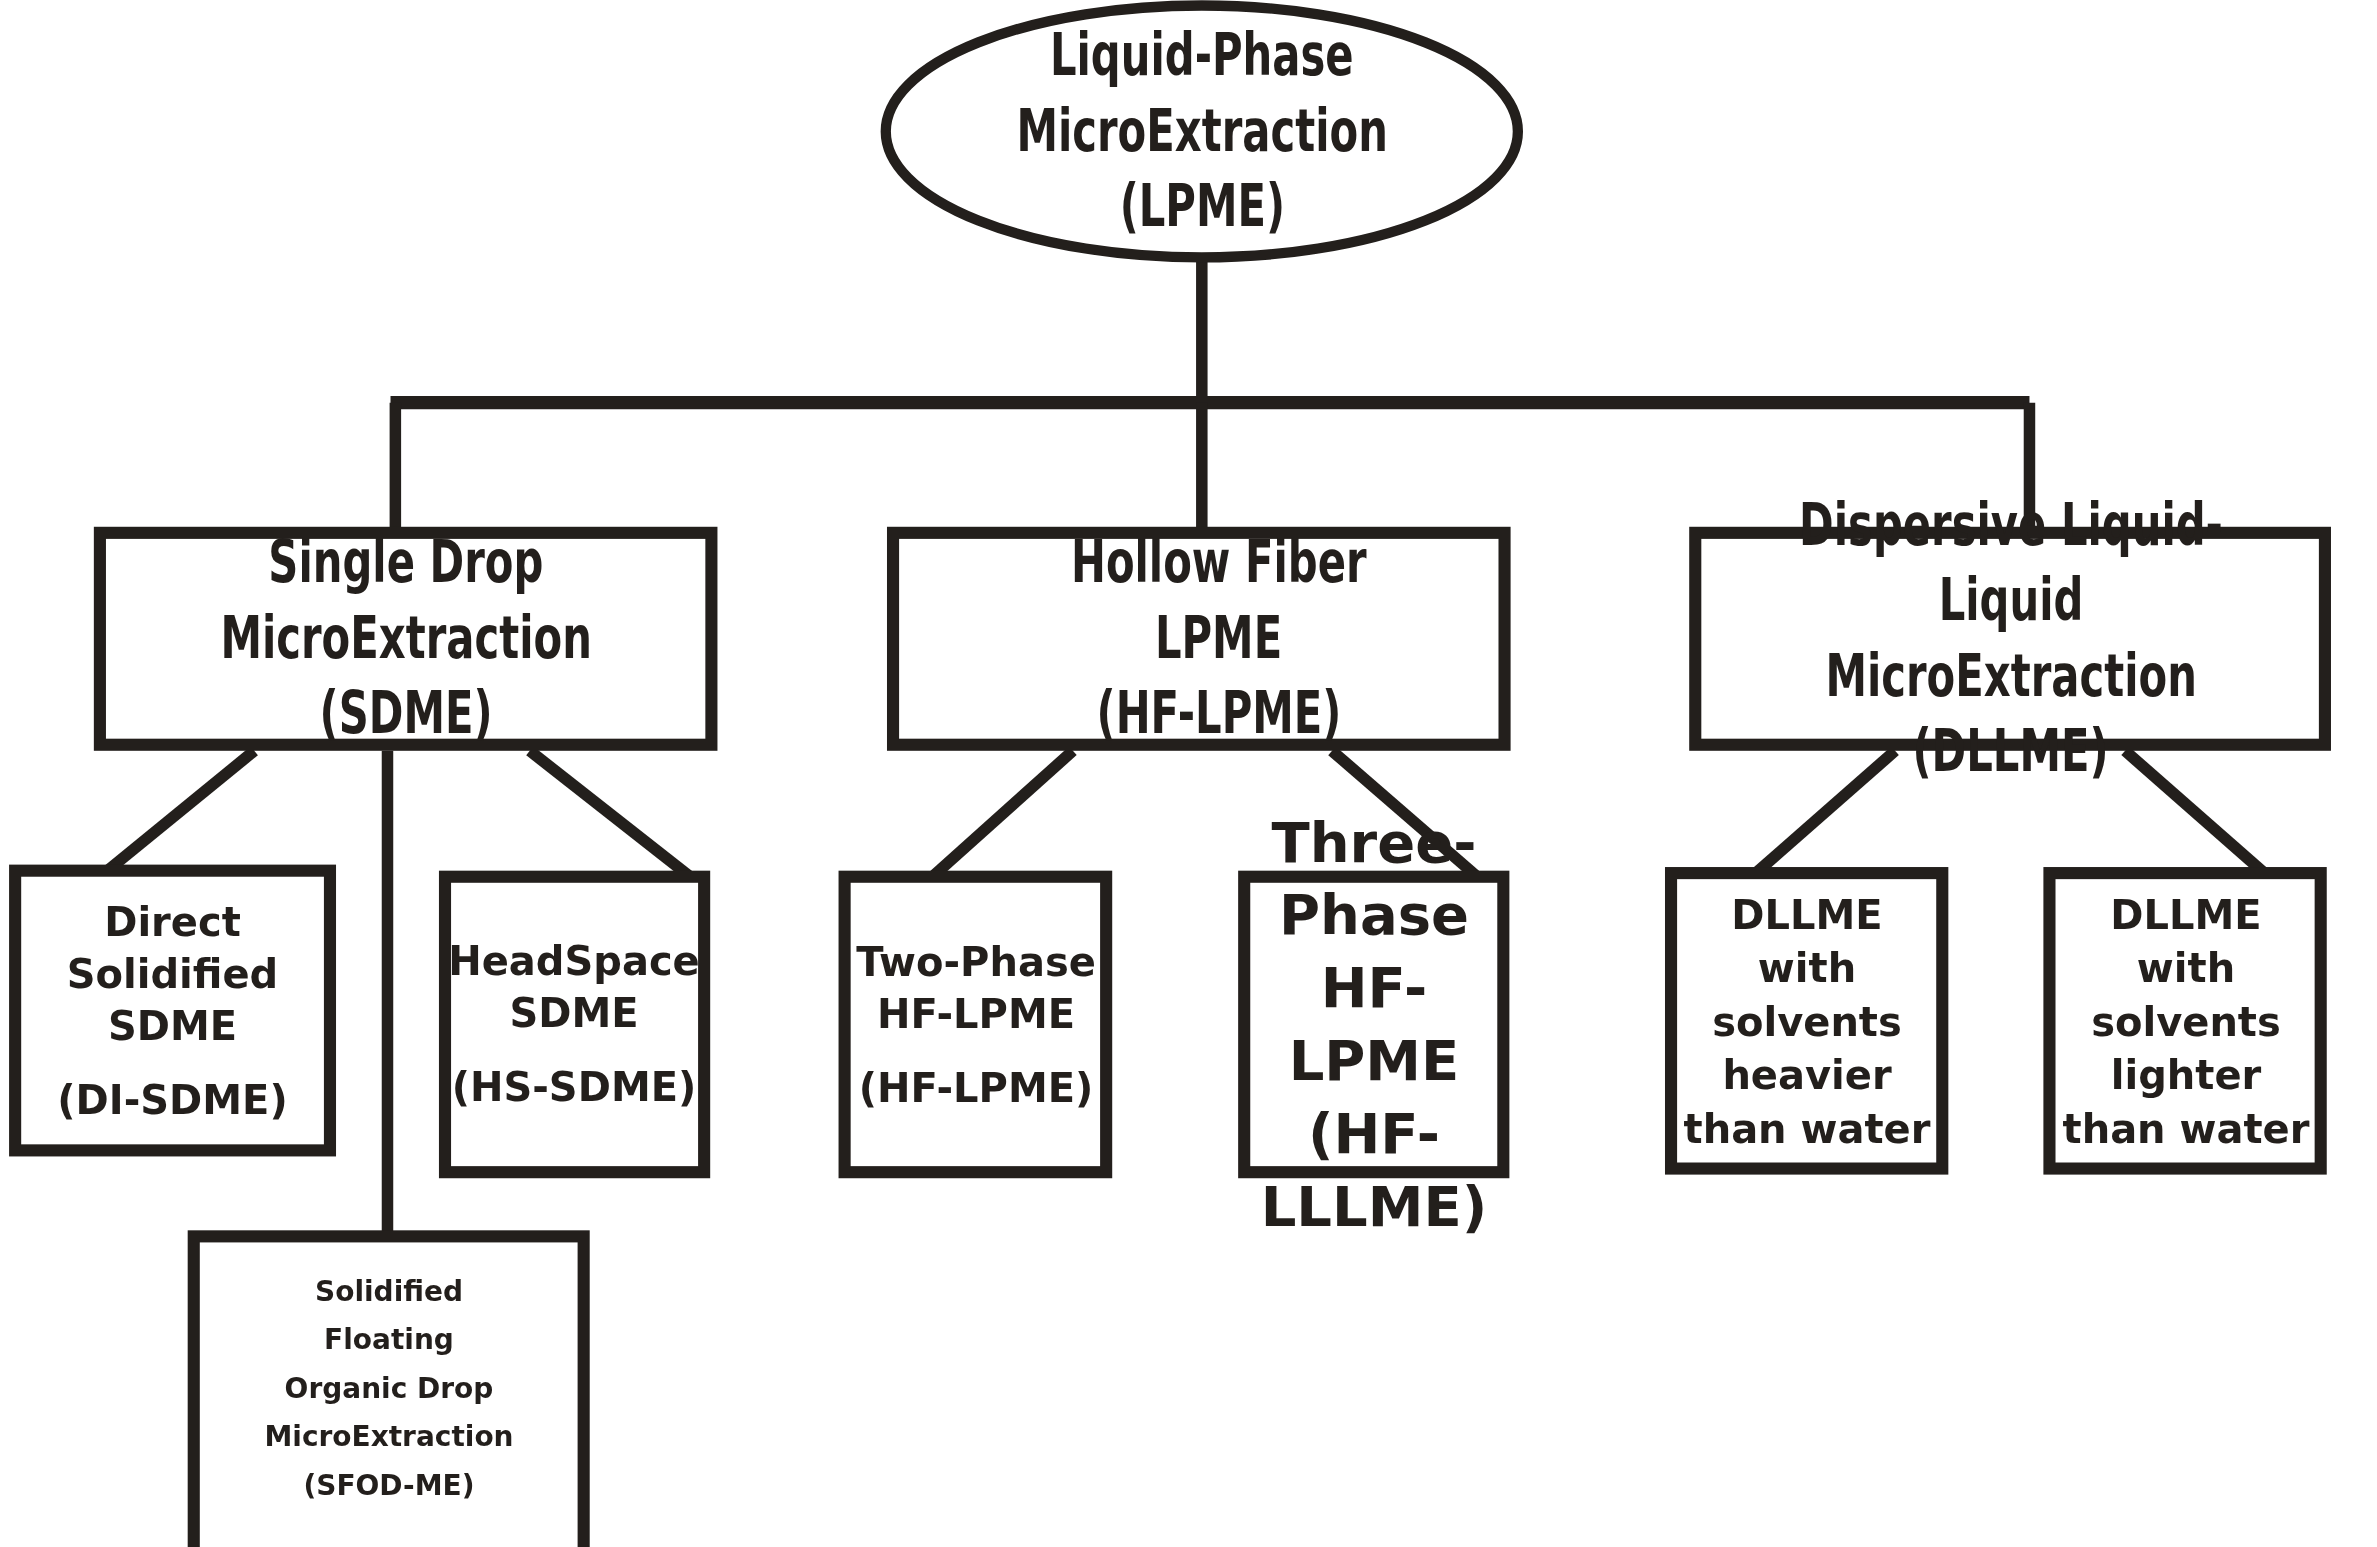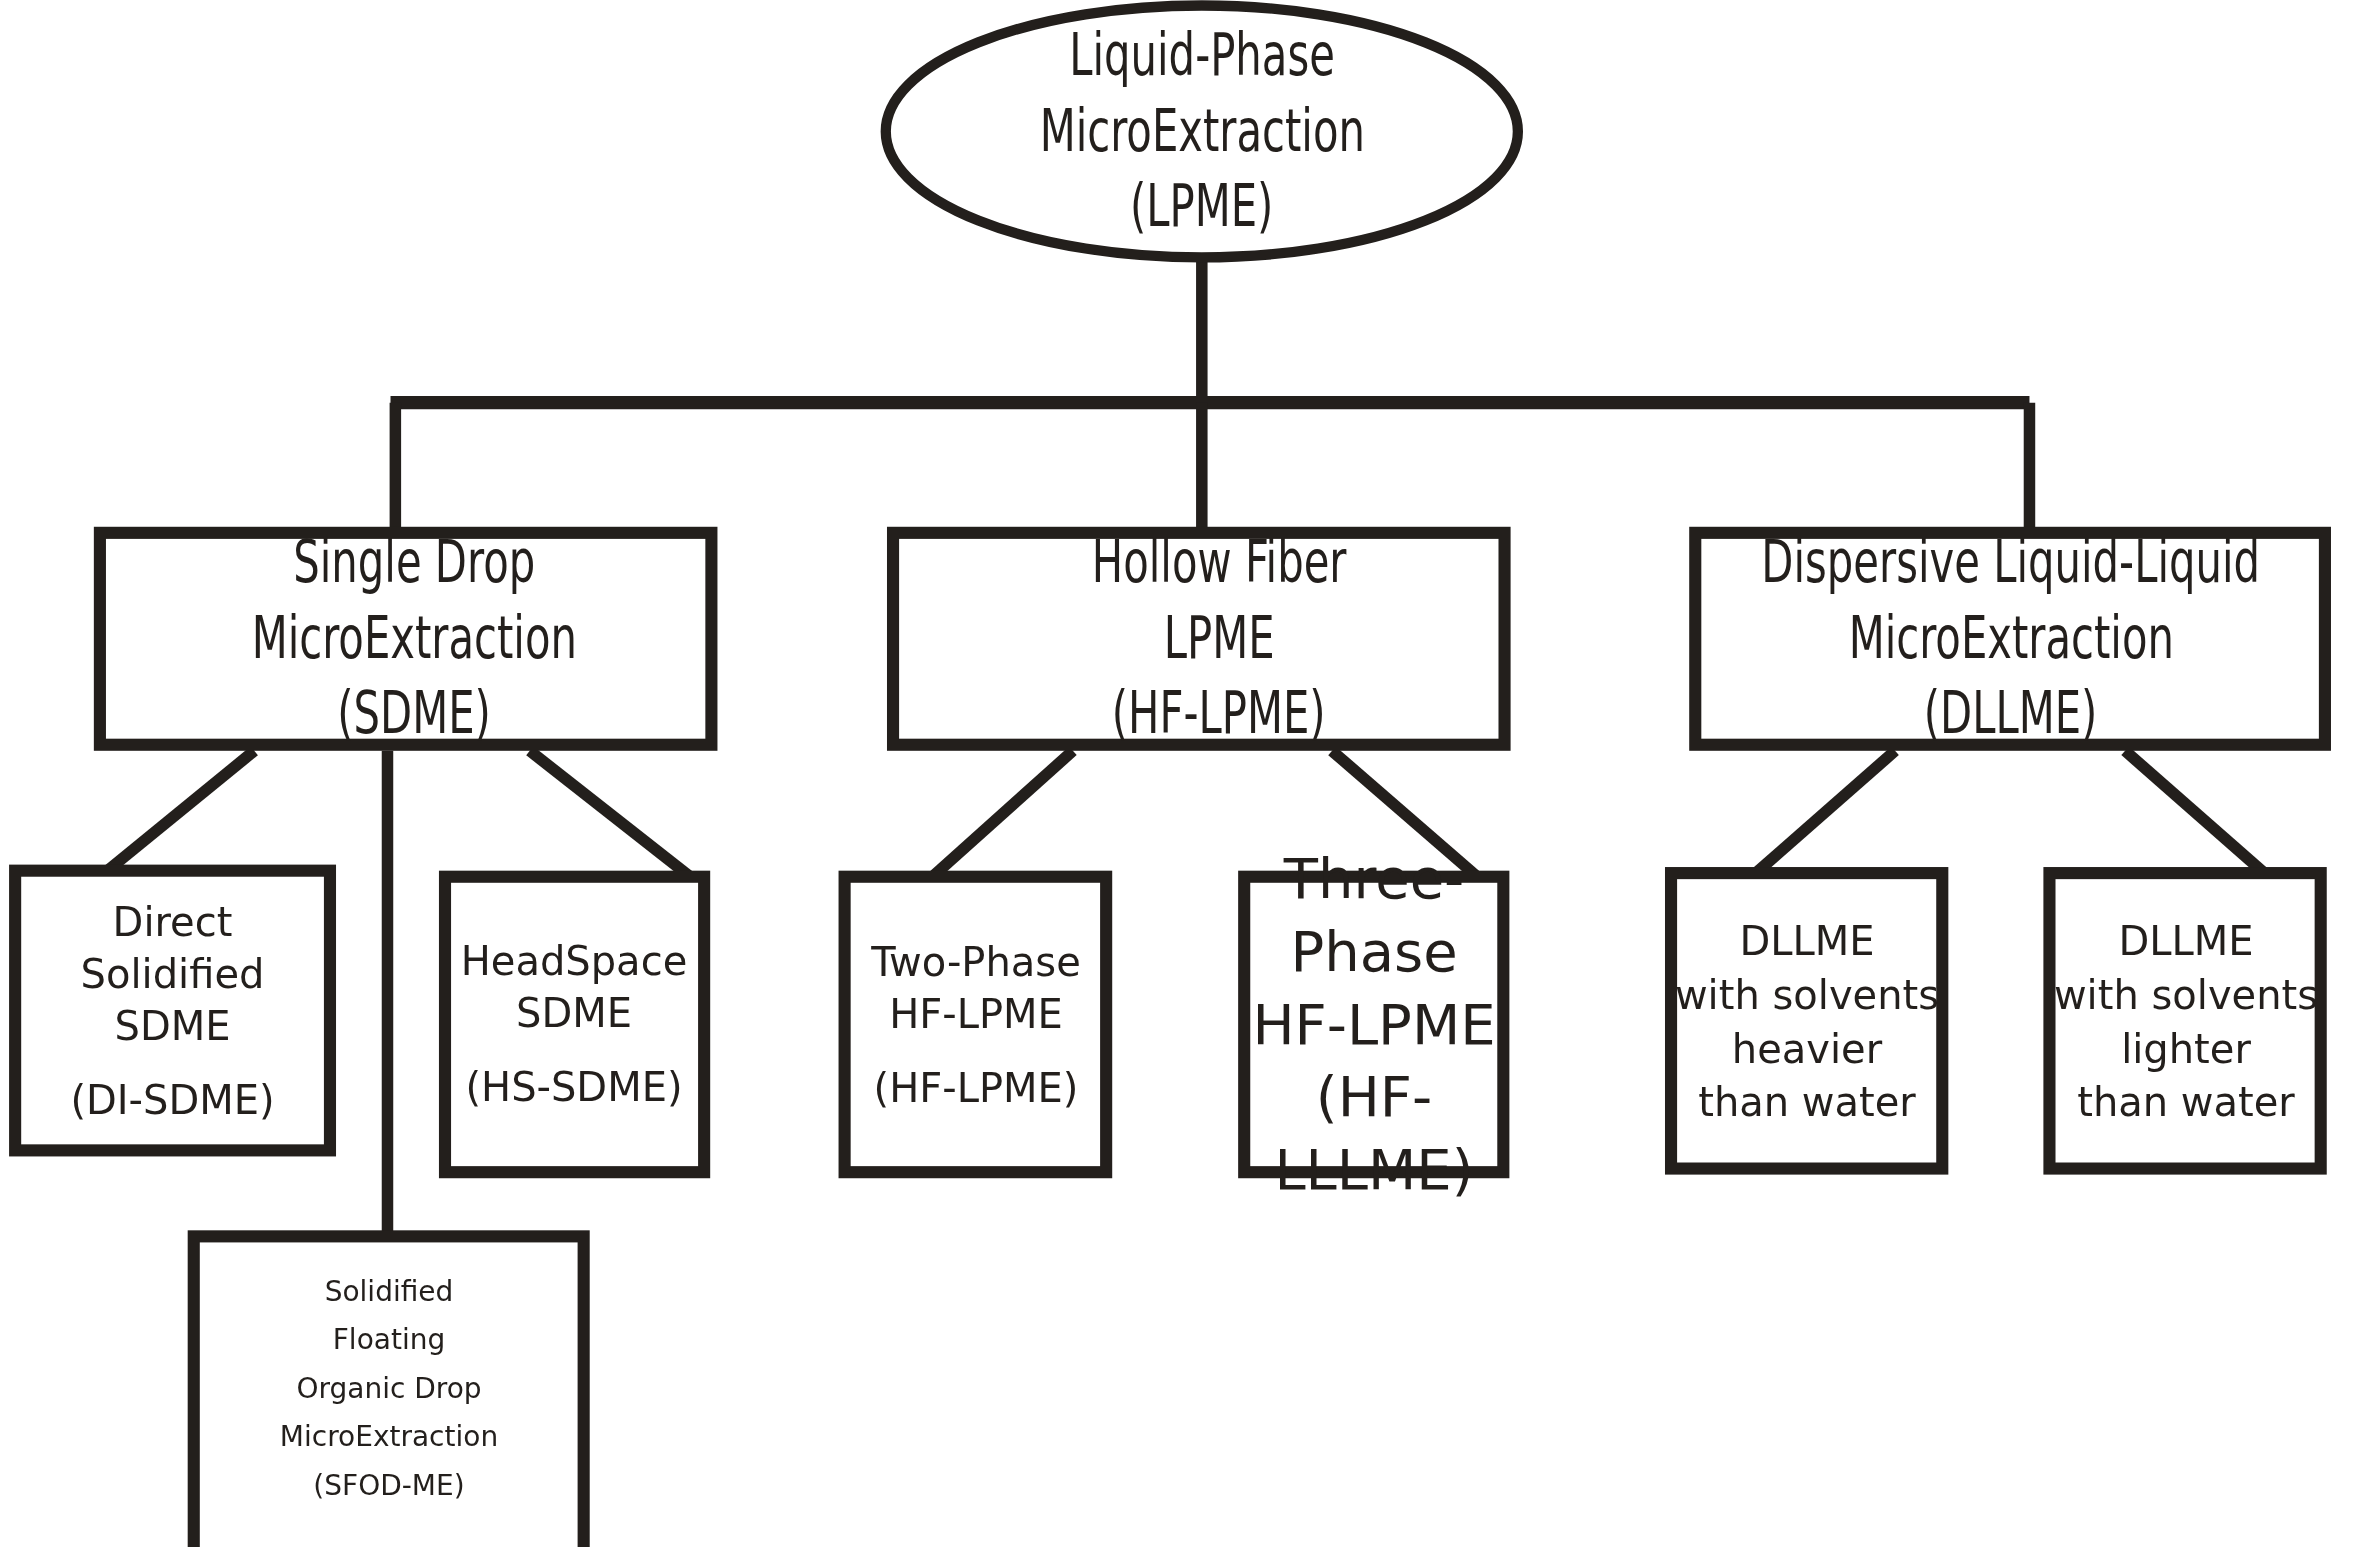--- a/index.html
+++ b/index.html
@@ -9,20 +9,21 @@
   }
   body {
     font-family: "DejaVu Sans", sans-serif;
   }
   #canvas {
     position: relative;
     width: 2377px;
     height: 1547px;
     background: #ffffff;
     overflow: hidden;
+    font-weight: bold;
   }
   #diagram-svg {
     position: absolute;
     left: 0;
     top: 0;
     width: 2377px;
     height: 1547px;
   }
   .ellipse-shape {
     fill: #ffffff;
@@ -70,21 +71,21 @@
     font-family: "DejaVu Sans", sans-serif;
   }
   .wide span { display: block; }
 
   #root-ellipse-label {
     left: 881px; top: 3px; width: 642px; height: 257px;
     font-size: 58px; line-height: 1.30;
   }
   #sdme-label {
     left: 94px; top: 527px; width: 624px; height: 223px;
-    font-size: 58px; line-height: 1.30; padding-left: 8px;
+    font-size: 58px; line-height: 1.30;
   }
   #hflpme-label {
     left: 887px; top: 527px; width: 624px; height: 223px;
     font-size: 58px; line-height: 1.30; padding-left: 20px;
   }
   #dllme-label {
     left: 1690px; top: 527px; width: 642px; height: 223px;
     font-size: 58px; line-height: 1.30;
   }
 

